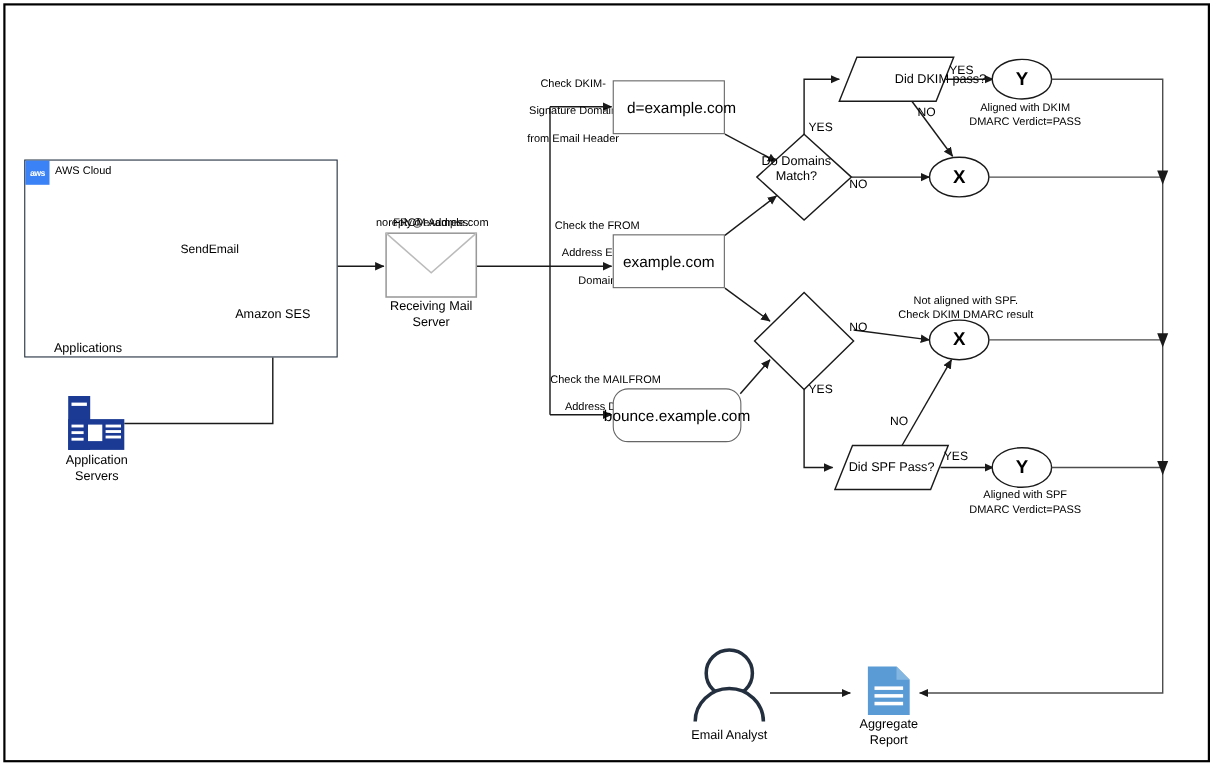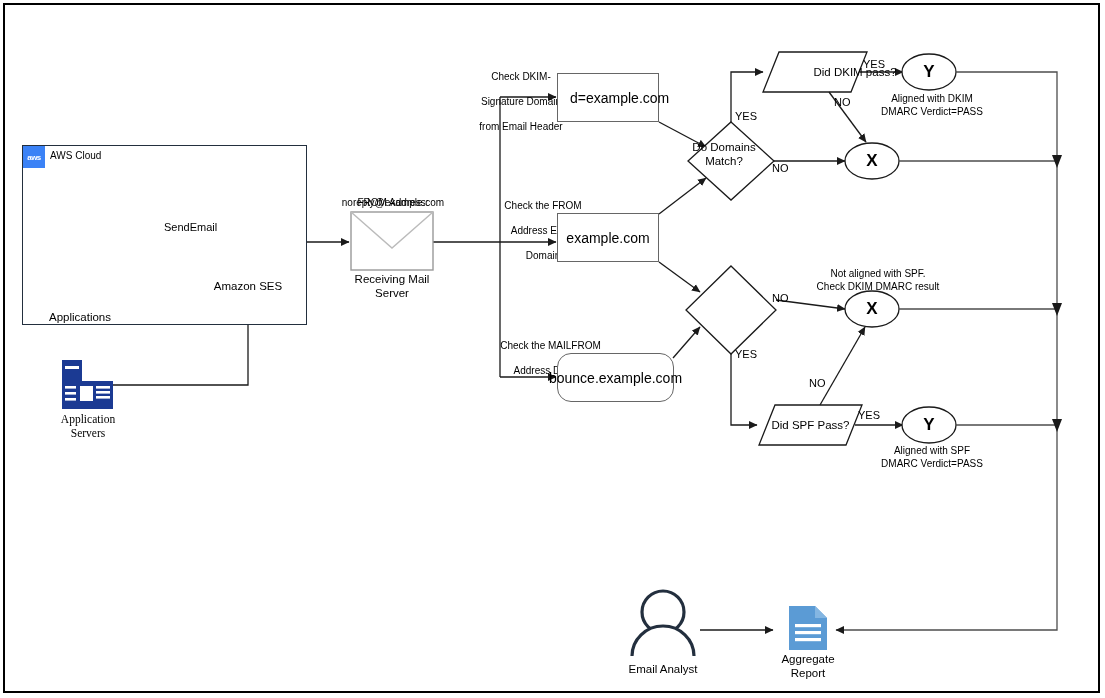--- a/index.html
+++ b/index.html
@@ -158,21 +158,21 @@
     </g>
   </svg>
 
   <div class="awsbox" style="left:22px;top:145px;width:285px;height:180px;"></div>
   <div class="awslogo" style="left:23px;top:146px;">aws</div>
   <div class="lbl" style="left:50px;top:150px;width:90px;text-align:left;">AWS Cloud</div>
 
   <div class="iconlbl" style="left:30px;top:310px;width:100px;">Applications</div>
   <div class="iconlbl" style="left:198px;top:279px;width:100px;">Amazon SES</div>
   <div class="edgelbl" style="left:164px;top:221px;">SendEmail</div>
-  <div class="iconlbl" style="left:38px;top:412px;width:100px;font-family:Liberation Serif, serif;">Application
+  <div class="iconlbl" style="left:38px;top:412px;width:100px;">Application
 Servers</div>
 
   <div class="lbl" style="left:330px;top:184px;width:126px;">
     <span class="b">FROM</span><span> Address:</span>
   </div>
   <div class="lbl" style="left:325px;top:197px;width:136px;">noreply@example.com</div>
   <div class="iconlbl" style="left:342px;top:272px;width:100px;">Receiving Mail
 Server</div>
 
   <div class="lbl" style="left:461px;top:58px;width:120px;">

